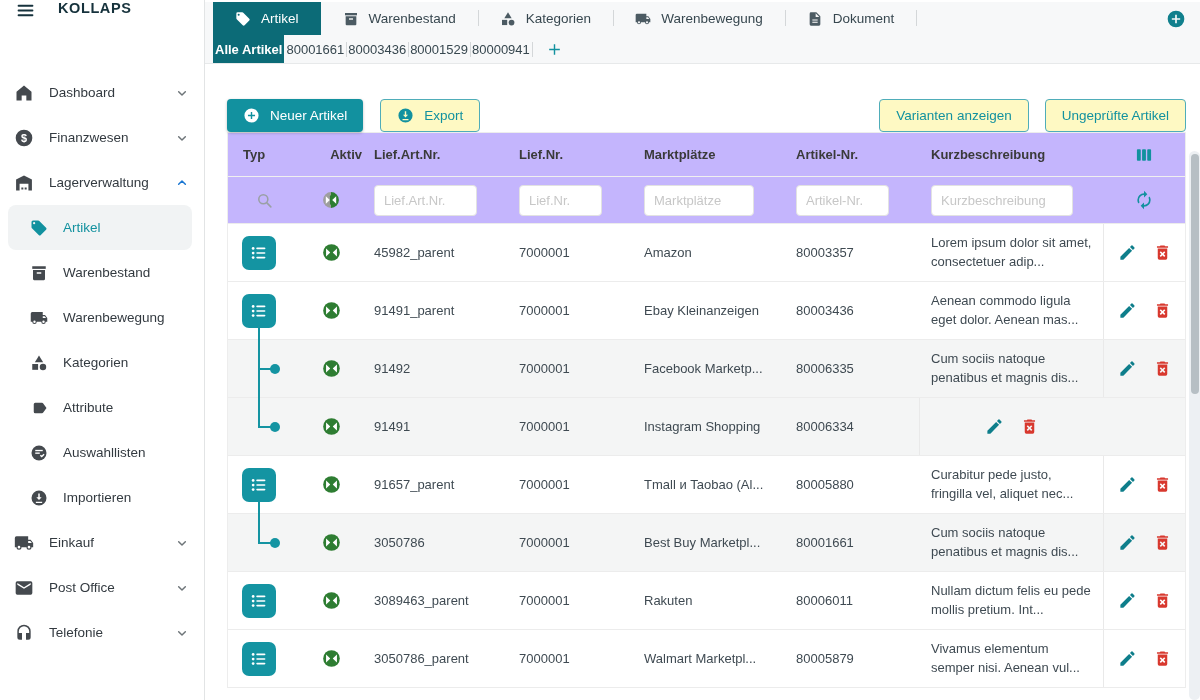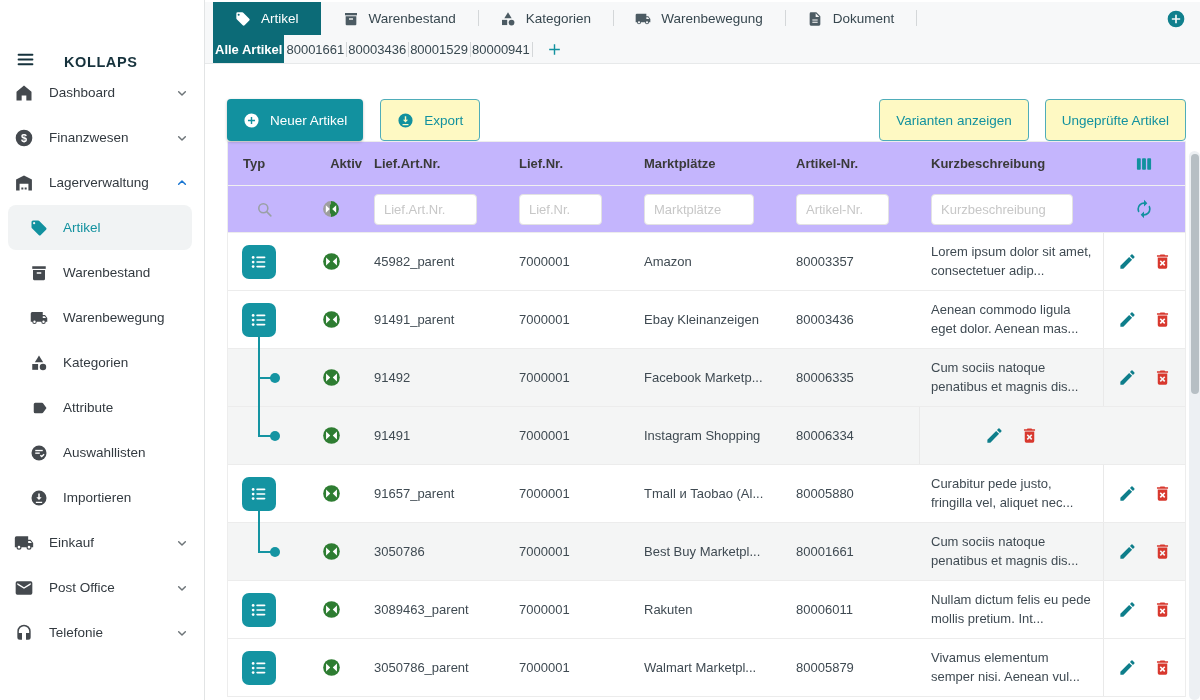--- a/index.html
+++ b/index.html
@@ -6,21 +6,21 @@
     --accent:#12919f; --accent-dark:#0c6b77; --accent-mid:#1494a2;
     --green:#2e7d32; --red:#d8382e; --edit:#0e7e8b;
   }
   *{box-sizing:border-box;margin:0;padding:0}
   html,body{width:1200px;height:700px;overflow:hidden}
   body{font-family:"Liberation Sans","DejaVu Sans",sans-serif;font-size:13px;color:#3f4a52;background:#fff}
   .app{display:flex;width:1200px;height:700px}
 
   
   .sidebar{width:205px;flex-shrink:0;border-right:1px solid #e2e4e5;background:#fff;overflow:hidden}
-  .logo-row{display:flex;align-items:flex-end;gap:28px;height:70px;padding:0 15px;color:#16323c}
+  .logo-row{display:flex;align-items:flex-start;gap:22px;height:70px;padding:0 15px;color:#16323c}
   .logo-row .ico{width:21px;height:21px;color:#16323c}
   .brand{font-weight:700;font-size:14.5px;letter-spacing:.6px;color:#16323c}
   .side-item{display:flex;align-items:center;height:45px;padding:0 14px;gap:15px;color:#333a40;cursor:pointer}
   .side-item .ico{width:20px;height:20px;color:#44494e;flex-shrink:0}
   .side-item .lbl{flex:1;font-size:13.5px;white-space:nowrap}
   .side-item .chev{width:16px;height:16px;color:#6d7478}
   .side-item.sub{padding-left:30px}
   .side-item.sub .ico{width:18px;height:18px}
   .side-item.active{background:#f1f3f4;border-radius:8px;margin:0 12px 0 8px;padding-left:22px;color:var(--accent)}
   .side-item.active .ico{color:var(--accent)}
@@ -44,21 +44,21 @@
   .subtab::before{content:"";position:absolute;left:0;top:7px;height:15px;width:1px;background:#d4d7d9}
   .subtab:first-child::before,.subtab.active::before,.subtab.active+.subtab::before{display:none}
   .subtab.active{background:var(--accent-dark);color:#fff;font-weight:700}
   .subtab-add{display:flex;align-items:center;padding:0 14px;color:var(--accent);cursor:pointer;position:relative}
   .subtab-add::before{content:"";position:absolute;left:0;top:7px;height:15px;width:1px;background:#d4d7d9}
   .subtab-add .ico{width:17px;height:17px}
 
   .content{flex:1;position:relative;padding:0 14px 0 22px;background:#fff}
 
   .actions-row{display:flex;align-items:center;margin-top:35px}
-  .btn{display:inline-flex;align-items:center;gap:10px;height:42px;padding:0 16px;border-radius:4px;font-size:13.5px;font-weight:500;cursor:pointer;font-family:inherit}
+  .btn{display:inline-flex;align-items:center;gap:10px;height:33px;padding:0 16px;border-radius:4px;font-size:13.5px;font-weight:500;cursor:pointer;font-family:inherit}
   .btn .ico{width:17px;height:17px}
   .btn-primary{background:var(--accent);color:#fff;border:none;box-shadow:0 1px 3px rgba(0,0,0,.25)}
   .btn-outline{background:#fef9c3;color:var(--accent);border:1px solid #4fadb9}
   #btn-export{margin-left:17px}
   .actions-right{margin-left:auto;display:flex;gap:16px}
 
   
   .table{border:1px solid #ededed;border-bottom:none;background:#c4b5fd}
   .thead,.tfilter,.trow{display:grid;grid-template-columns:72px 62px 145px 125px 152px 135px 1fr 82px;align-items:center}
   .thead{height:44px;border-bottom:1px solid #f0f0f0}

